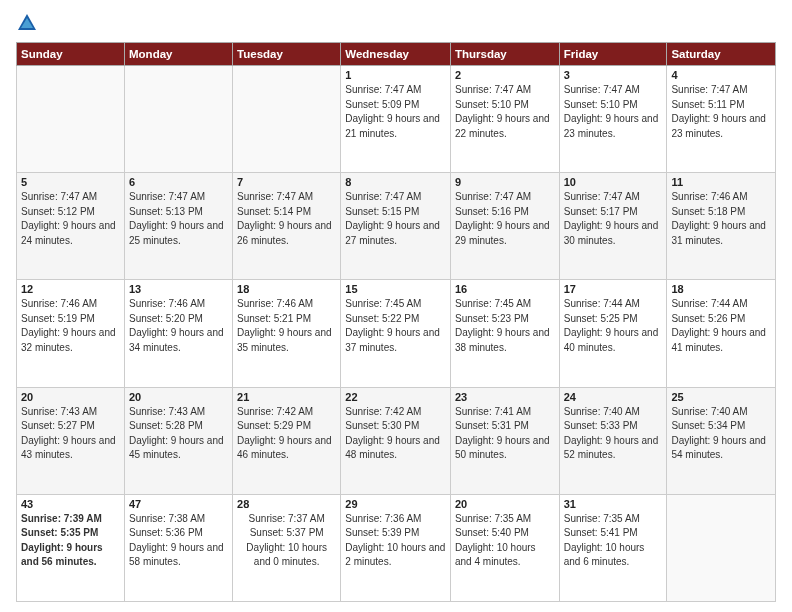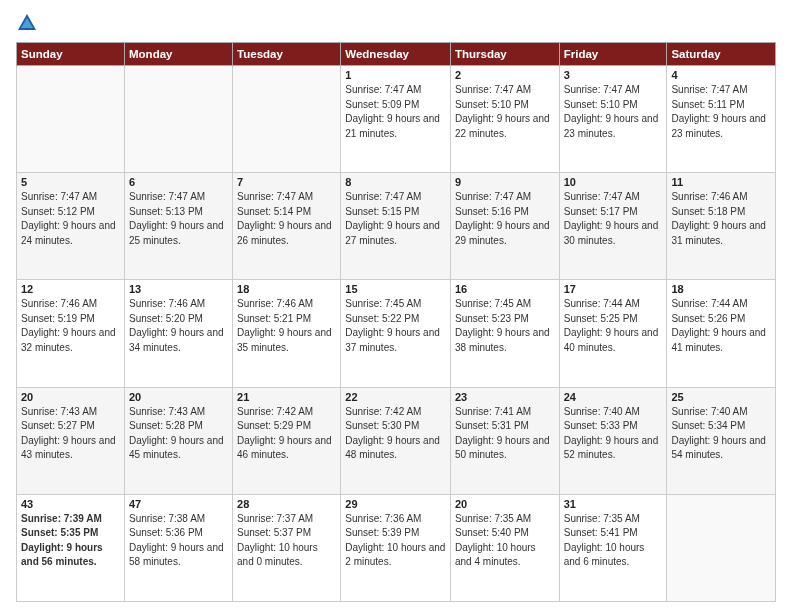--- a/index.html
+++ b/index.html
@@ -304,21 +304,21 @@
 Daylight: 9 hours and 56 minutes.</div>
           </td>
           <td>
             <div class="day-num">47</div>
             <div class="day-info" style="white-space: pre-line;">Sunrise: 7:38 AM
 Sunset: 5:36 PM
 Daylight: 9 hours and 58 minutes.</div>
           </td>
           <td>
             <div class="day-num">28</div>
-            <div class="day-info" style="white-space: pre-line;">Sunrise: 7:37 AM
+            <div class="day-info" style="white-space: pre-line; text-align: center;">Sunrise: 7:37 AM
 Sunset: 5:37 PM
 Daylight: 10 hours and 0 minutes.</div>
           </td>
           <td>
             <div class="day-num">29</div>
             <div class="day-info" style="white-space: pre-line;">Sunrise: 7:36 AM
 Sunset: 5:39 PM
 Daylight: 10 hours and 2 minutes.</div>
           </td>
           <td>

